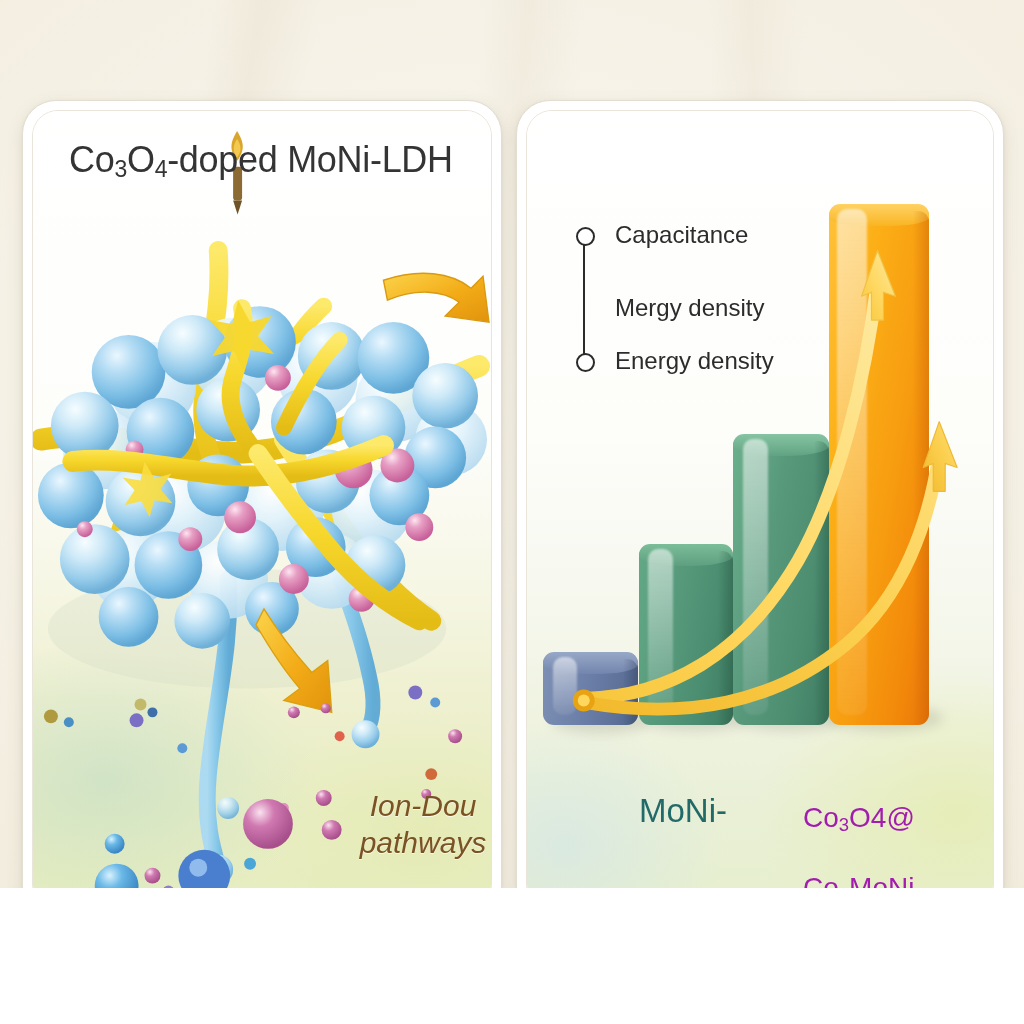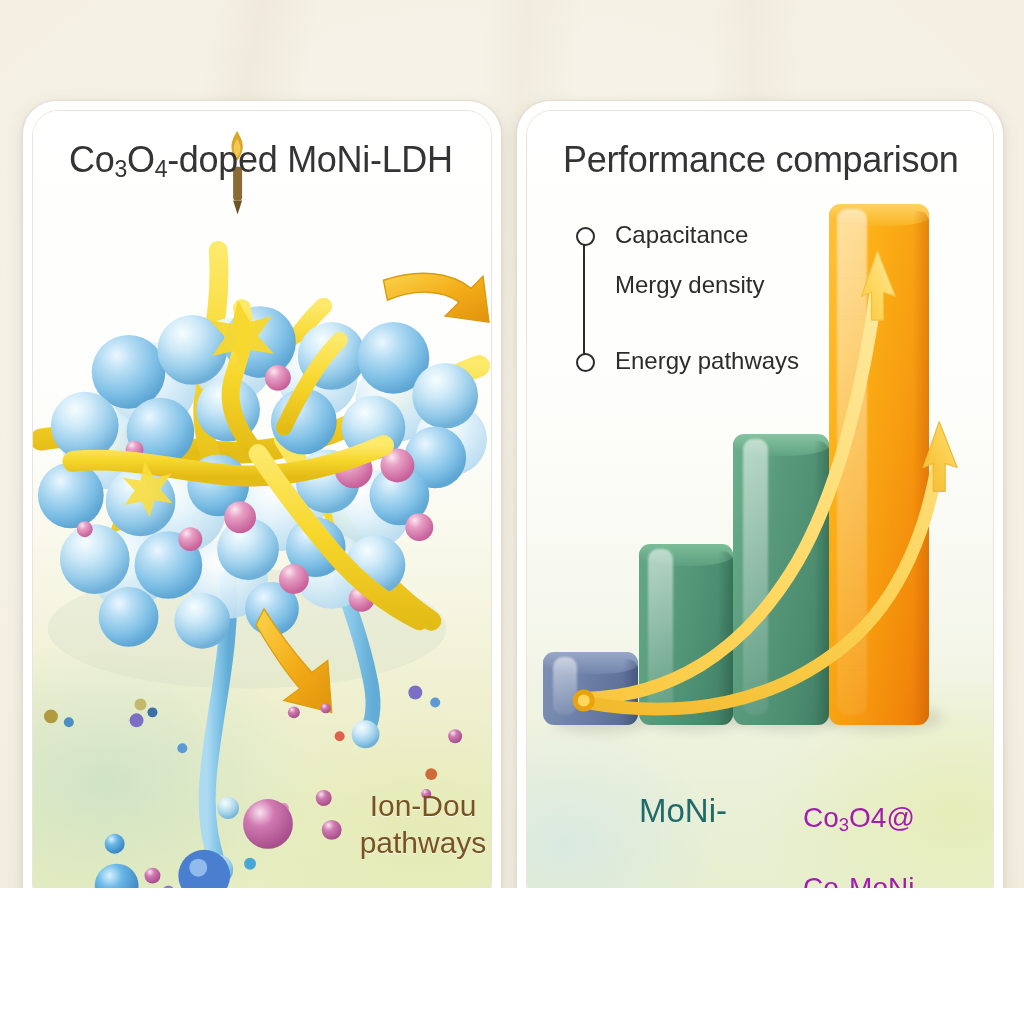--- a/index.html
+++ b/index.html
@@ -90,20 +90,21 @@
   .ion-label {
     position: absolute;
     left: 300px;
     top: 676px;
     width: 180px;
     font-size: 30px;
     line-height: 1.24;
     color: #7a5223;
     text-align: center;
     text-shadow: 0 1px 0 rgba(255,255,255,0.7);
+    font-style: italic;
   }
   .ion-label .l2 { display:block; }
 
   
   .chart-area {
     position: absolute;
     left: 0; top: 0; right: 0; bottom: 0;
   }
 
   .bar {
@@ -431,20 +432,19 @@
           <span style="display:block;"><span>Co</span><sub>3</sub><span>MoNi-</span></span>
           
         </div>
       </div>
 
       <div class="legend">
         <div class="legend-axis"></div>
         <div class="legend-dot" style="top:8px;"></div>
         <div class="legend-dot" style="top:134px;"></div>
         <div class="legend-item" style="top:2px;">Capacitance</div>
-        <div class="legend-item" style="top:52px;text-align:center;">Mergy density</div>
-        <div class="legend-item" style="top:128px;">Energy pathways</div>
+        <div class="legend-item" style="top:75px;text-align:center;">Mergy density</div>
+        <div class="legend-item" style="top:128px;">Energy density</div>
       </div>
 
-      <div class="panel-title" id="title-right">Performance comparison</div>
     </div>
   </div>
 </div>
 
 </body></html>

